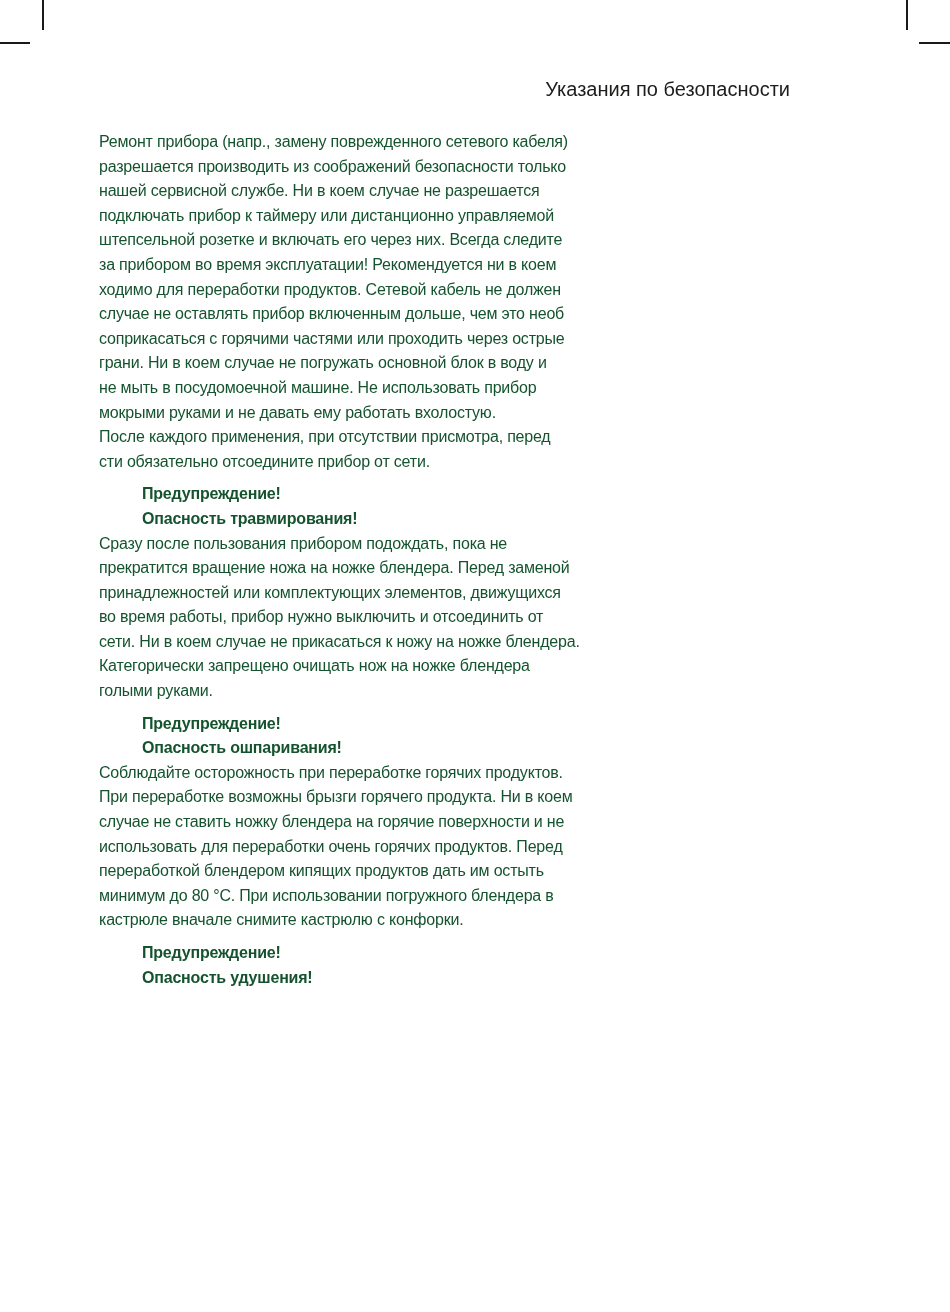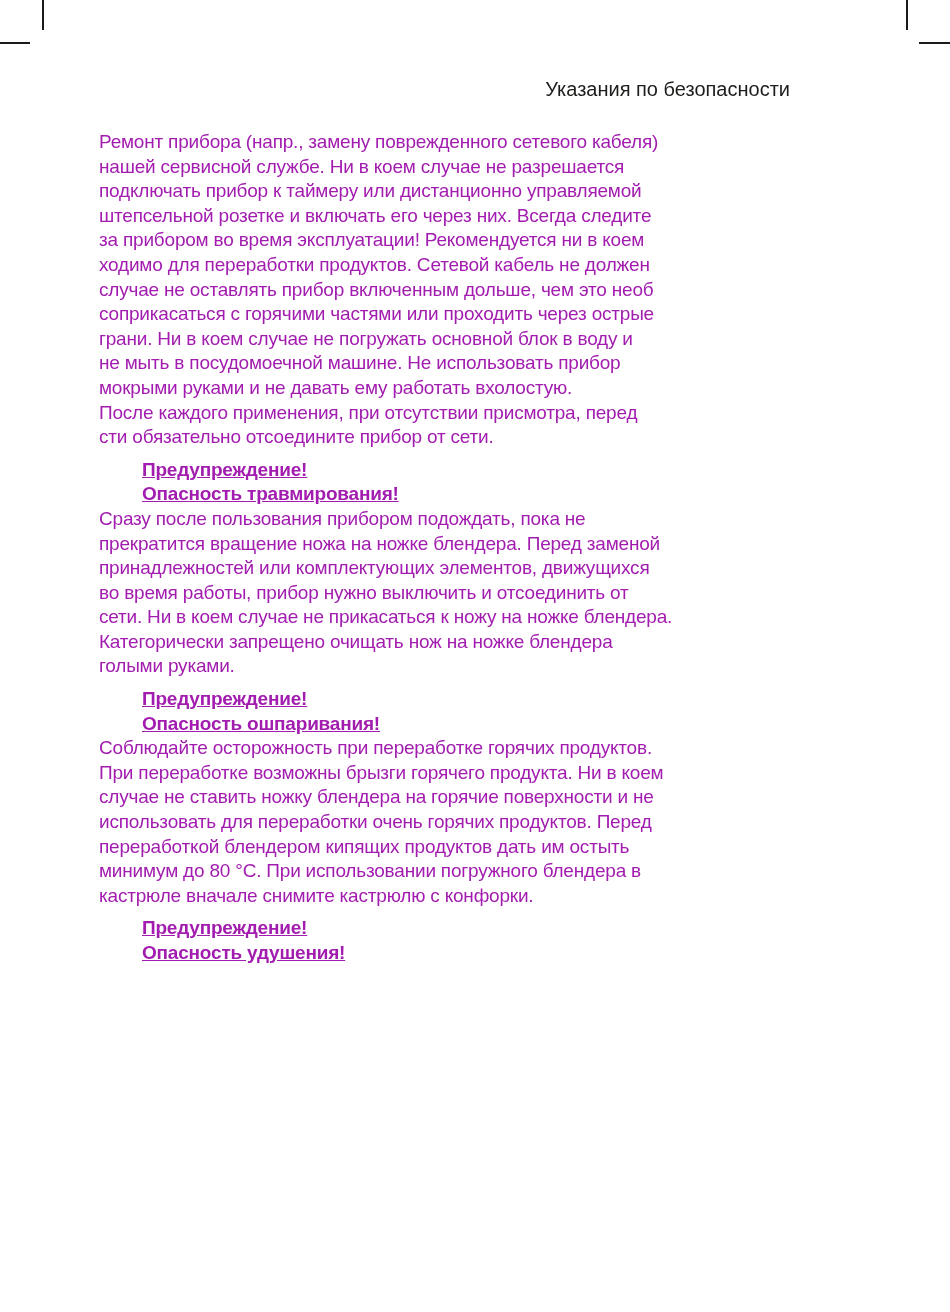--- a/index.html
+++ b/index.html
@@ -27,31 +27,30 @@
     font-size: 20px;
     line-height: 23px;
     color: #1d1d1b;
     white-space: nowrap;
   }
   .content {
     position: absolute;
     left: 99px;
     top: 130px;
     width: 745px;
-    font-size: 19px;
+    font-size: 16px;
     line-height: 24.6px;
     letter-spacing: -0.2px;
-    color: #a21caf;
+    color: #14532d;
   }
   .block { margin: 0; }
   .block.warning {
     margin-top: 8px;
     padding-left: 43px;
     font-weight: 700;
-    text-decoration: underline;
   }
   .line { white-space: nowrap; }
   .page-number {
     position: absolute;
     top: 1222px;
     right: 107px;
     font-size: 20px;
     line-height: 23px;
     color: #c2410c;
   }
@@ -68,20 +67,21 @@
   <div class="crop-mark" style="left:0; top:1266px; width:30px; height:2px;"></div>
   <div class="crop-mark" style="left:42px; top:1281px; width:2px; height:31px;"></div>
   <div class="crop-mark" style="left:919px; top:1267px; width:31px; height:2px;"></div>
   <div class="crop-mark" style="left:907px; top:1281px; width:2px; height:31px;"></div>
 
   <div class="running-header">Указания по безопасности</div>
 
   <div class="content" id="body-blocks">
       <div class="block paragraph">
         <div class="line">Ремонт прибора (напр., замену поврежденного сетевого кабеля)</div>
+        <div class="line">разрешается производить из соображений безопасности только</div>
         <div class="line">нашей сервисной службе. Ни в коем случае не разрешается</div>
         <div class="line">подключать прибор к таймеру или дистанционно управляемой</div>
         <div class="line">штепсельной розетке и включать его через них. Всегда следите</div>
         <div class="line">за прибором во время эксплуатации! Рекомендуется ни в коем</div>
         <div class="line">ходимо для переработки продуктов. Сетевой кабель не должен</div>
         <div class="line">случае не оставлять прибор включенным дольше, чем это необ</div>
         <div class="line">соприкасаться с горячими частями или проходить через острые</div>
         <div class="line">грани. Ни в коем случае не погружать основной блок в воду и</div>
         <div class="line">не мыть в посудомоечной машине. Не использовать прибор</div>
         <div class="line">мокрыми руками и не давать ему работать вхолостую.</div>

